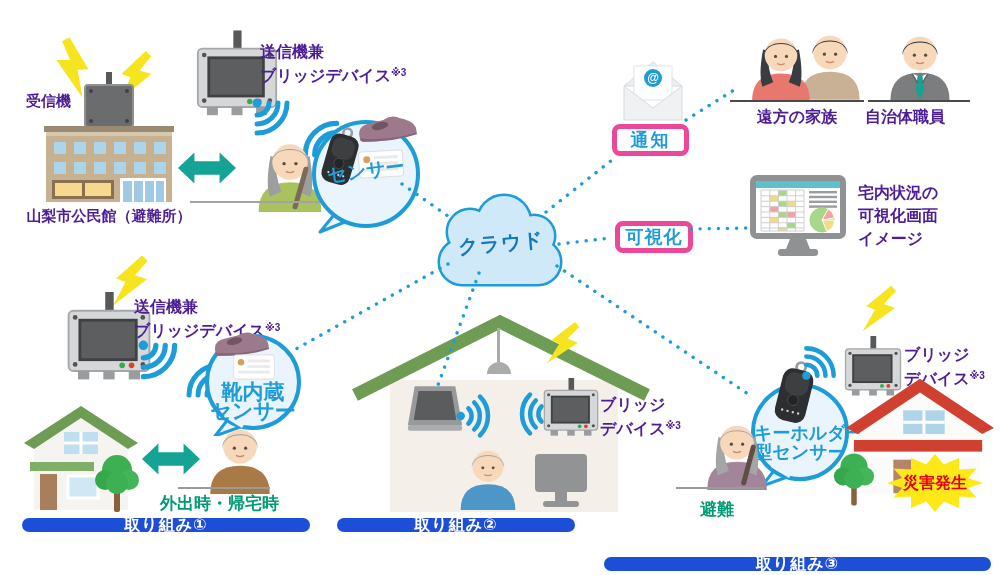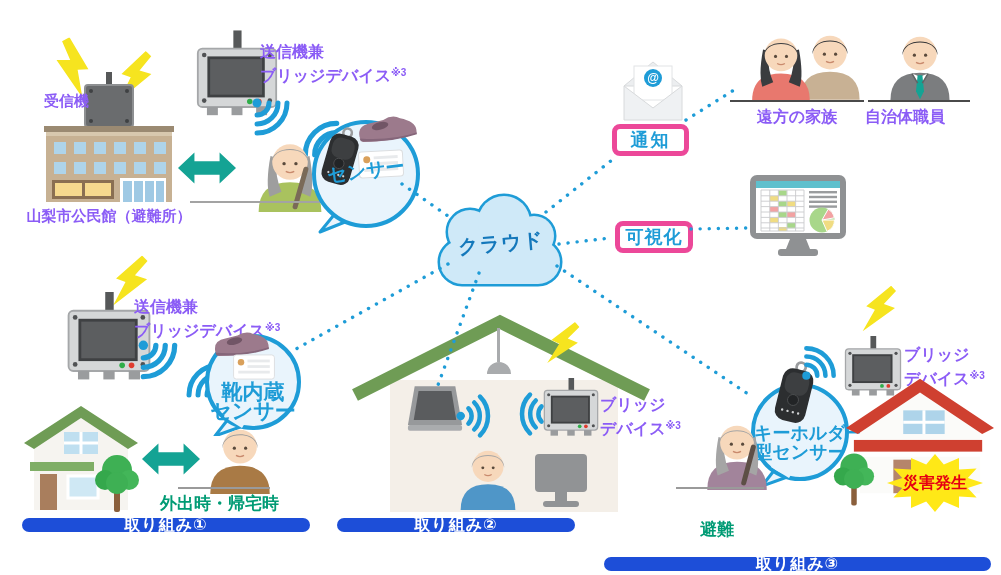--- a/index.html
+++ b/index.html
@@ -1,19 +1,19 @@
 <!DOCTYPE html>
 <html><head>
 <meta charset="utf-8">
 <style>
   html,body{margin:0;padding:0;background:#fff;}
   .stage{position:relative;width:1001px;height:575px;background:#fff;overflow:hidden;
          font-family:"Liberation Sans","DejaVu Sans",sans-serif;}
   .abs{position:absolute;}
-  .lbl{position:absolute;font-weight:700;color:#8b5cf6;font-size:16px;line-height:21px;white-space:nowrap;}
+  .lbl{position:absolute;font-weight:700;color:#4c1d95;font-size:16px;line-height:21px;white-space:nowrap;}
   .sm{font-size:15px;}
   .note{font-size:10px;vertical-align:5px;}
   .green{position:absolute;color:#009b74;font-size:17px;font-weight:700;white-space:nowrap;}
   .bluebox{position:absolute;border:5px solid #ec4899;border-radius:8px;background:#fff;color:#1e9cd7;
            font-weight:700;font-size:18px;display:flex;align-items:center;justify-content:center;letter-spacing:2px;box-sizing:border-box;}
   .banner{position:absolute;background:#1d4ed8;border-radius:14px;color:#fff;font-weight:700;font-size:16px;
           height:14px;display:flex;align-items:center;justify-content:center;letter-spacing:1px;}
   .bubtxt{position:absolute;color:#1e9cd7;font-weight:700;text-align:center;white-space:nowrap;}
   .underline{position:absolute;height:2px;background:#6e6e6e;}
   .strap{position:absolute;background:#7a6a58;border-radius:3px;}
@@ -131,21 +131,21 @@
 
   <svg class="abs" style="left:50px;top:38px;width:44px;height:60px;transform:scaleX(-1) rotate(-8deg)">
       <use href="#sym-bolt"></use>
     </svg>
   <svg class="abs" style="left:116px;top:50px;width:40px;height:54px;transform:rotate(8deg)">
       <use href="#sym-bolt"></use>
     </svg>
   <svg class="abs" style="left:84px;top:72px;width:50px;height:56px">
       <use href="#sym-receiver"></use>
     </svg>
-  <div class="lbl sm" style="left:44px;top:90px;">受信機</div>
+  <div class="lbl sm" style="left:26px;top:90px;">受信機</div>
   <svg class="abs" style="left:44px;top:126px;width:130px;height:76px" viewBox="0 0 130 76">
     <rect x="0" y="0" width="130" height="6" fill="#9b8a72"></rect>
     <rect x="2" y="6" width="126" height="4" fill="#d8c8ae"></rect>
     <rect x="2" y="10" width="126" height="66" fill="#c7b193"></rect>
     <g fill="#aed4ea">
       <rect x="10" y="16" width="12" height="12"></rect>
         <rect x="30" y="16" width="12" height="12"></rect>
         <rect x="50" y="16" width="12" height="12"></rect>
         <rect x="70" y="16" width="12" height="12"></rect>
         <rect x="90" y="16" width="12" height="12"></rect>
@@ -272,20 +272,25 @@
         <rect x="59" y="20.8" width="28" height="2.4"></rect>
         <rect x="59" y="25.6" width="28" height="2.4"></rect>
         <rect x="59" y="30.4" width="28" height="2.4"></rect>
       </g>
     <circle cx="72" cy="45" r="12.5" fill="#a8d78a"></circle>
     <path d="M72,45 L84.5,45 A12.5,12.5 0 0 1 77,56.4 Z" fill="#f0dc82" stroke="#fff" stroke-width="1"></path>
     <path d="M72,45 L78.2,34.2 A12.5,12.5 0 0 1 84.3,42.8 Z" fill="#f2a2a2" stroke="#fff" stroke-width="1"></path>
     <polygon points="40,64 56,64 60,74 36,74" fill="#8f9193"></polygon>
     <rect x="28" y="74" width="40" height="7" rx="3" fill="#8f9193"></rect>
   </svg>
+  <div class="lbl" style="left:858px;top:181px;line-height:23px;">
+    <div>宅内状況の</div>
+    <div>可視化画面</div>
+    <div>イメージ</div>
+  </div>
 
   <svg class="abs" style="left:110px;top:254px;width:42px;height:56px;transform:rotate(10deg)">
       <use href="#sym-bolt"></use>
     </svg>
   <svg class="abs" style="left:66px;top:292px;width:86px;height:94px">
       <use href="#sym-bridge"></use>
     </svg>
   <div class="lbl" style="left:134px;top:296px;">
     <div>送信機兼</div>
     <div><span>ブリッジデバイス</span><span class="note">※3</span></div>
@@ -394,21 +399,21 @@
     </svg>
   <div class="lbl" style="left:904px;top:344px;">
     <div>ブリッジ</div>
     <div><span>デバイス</span><span class="note">※3</span></div>
   </div>
   <svg class="abs" style="left:692px;top:416px;width:90px;height:74px;--shirt:#a2849b;--hair:#a5a5a5">
       <use href="#sym-person-long"></use>
     </svg>
   <div class="strap" style="left:746px;top:444px;width:5px;height:42px;transform:rotate(15deg);background:#5d4f46"></div>
   <div class="underline" style="left:676px;top:487px;width:88px;background:#9a9a9a"></div>
-  <div class="green" style="left:700px;top:518px;">避難</div>
+  <div class="green" style="left:700px;top:498px;">避難</div>
 
   <svg class="abs" style="left:846px;top:376px;width:148px;height:120px" viewBox="0 0 150 120">
     <polygon points="14,118 14,50 75,12 136,50 136,118" fill="#fbfbf9"></polygon>
     <polygon points="75,2 150,52 138,58 75,16 12,58 0,52" fill="#cf4030"></polygon>
     <rect x="58" y="34" width="42" height="24" fill="#aed4ea"></rect>
     <path d="M79,34 V58 M58,46 H100" stroke="#fff" stroke-width="3"></path>
     <rect x="8" y="64" width="130" height="12" fill="#cf4030"></rect>
     <rect x="8" y="76" width="130" height="5" fill="#fff"></rect>
     <rect x="48" y="84" width="20" height="34" fill="#b5856b"></rect>
   </svg>

